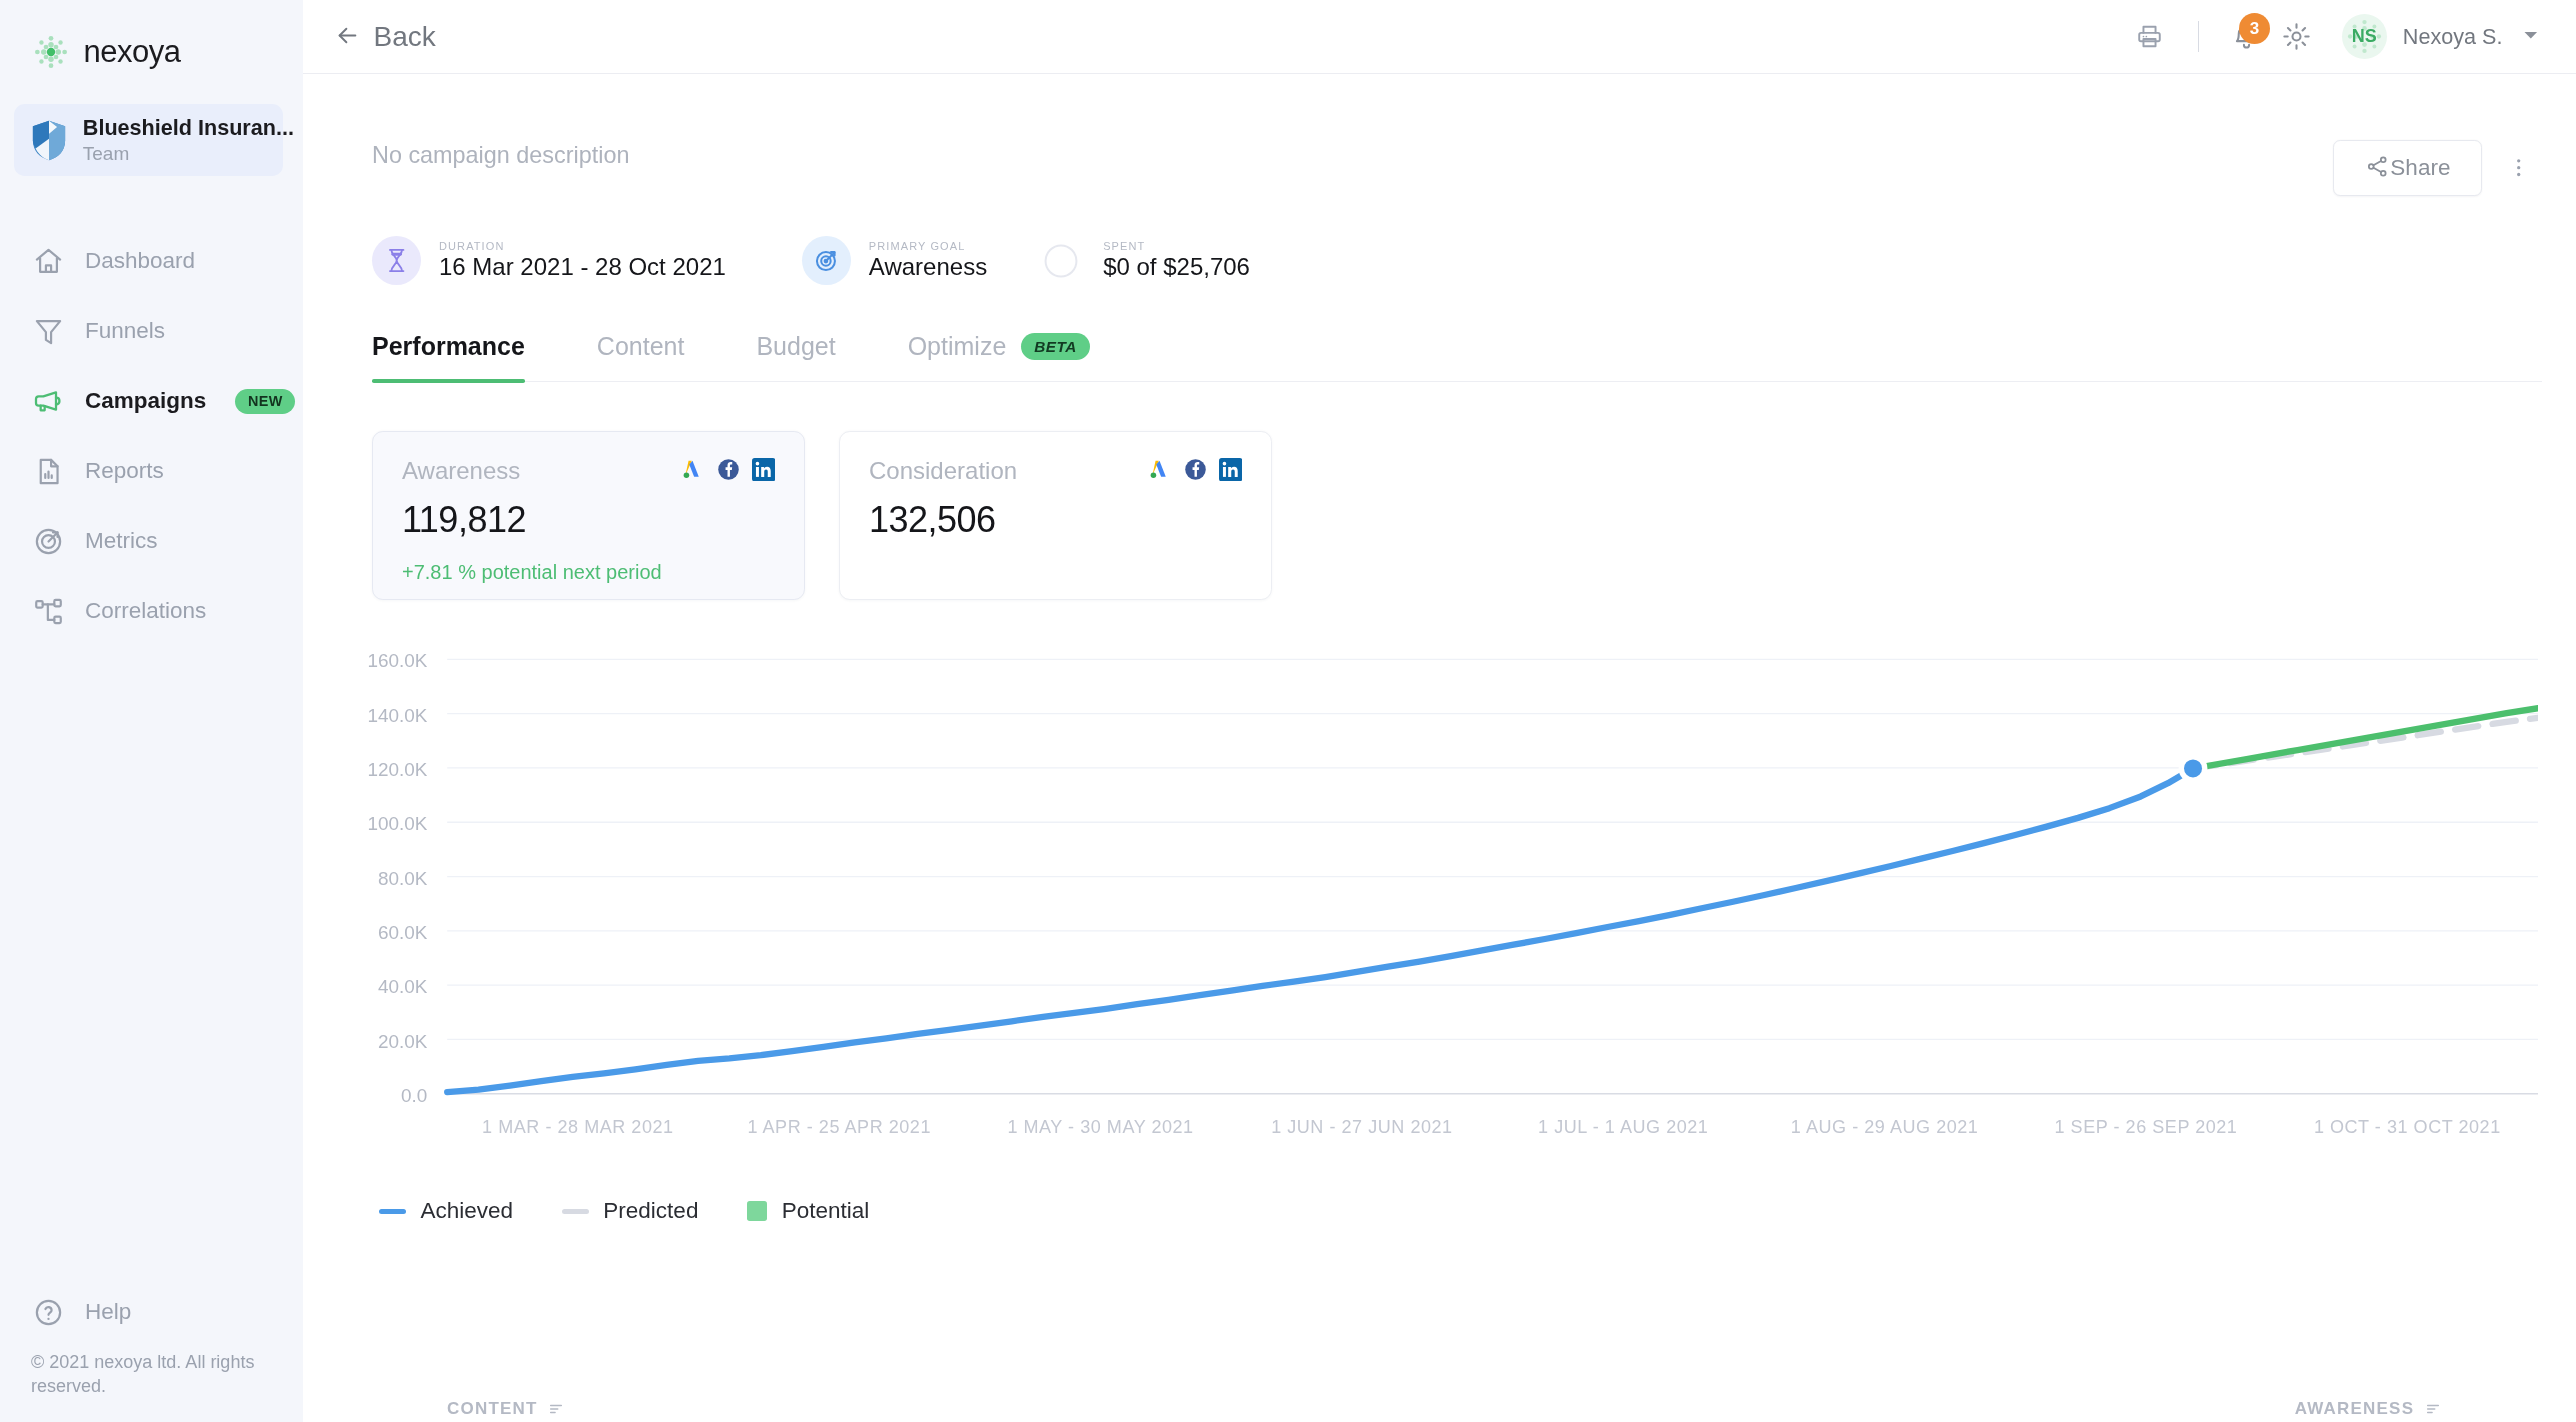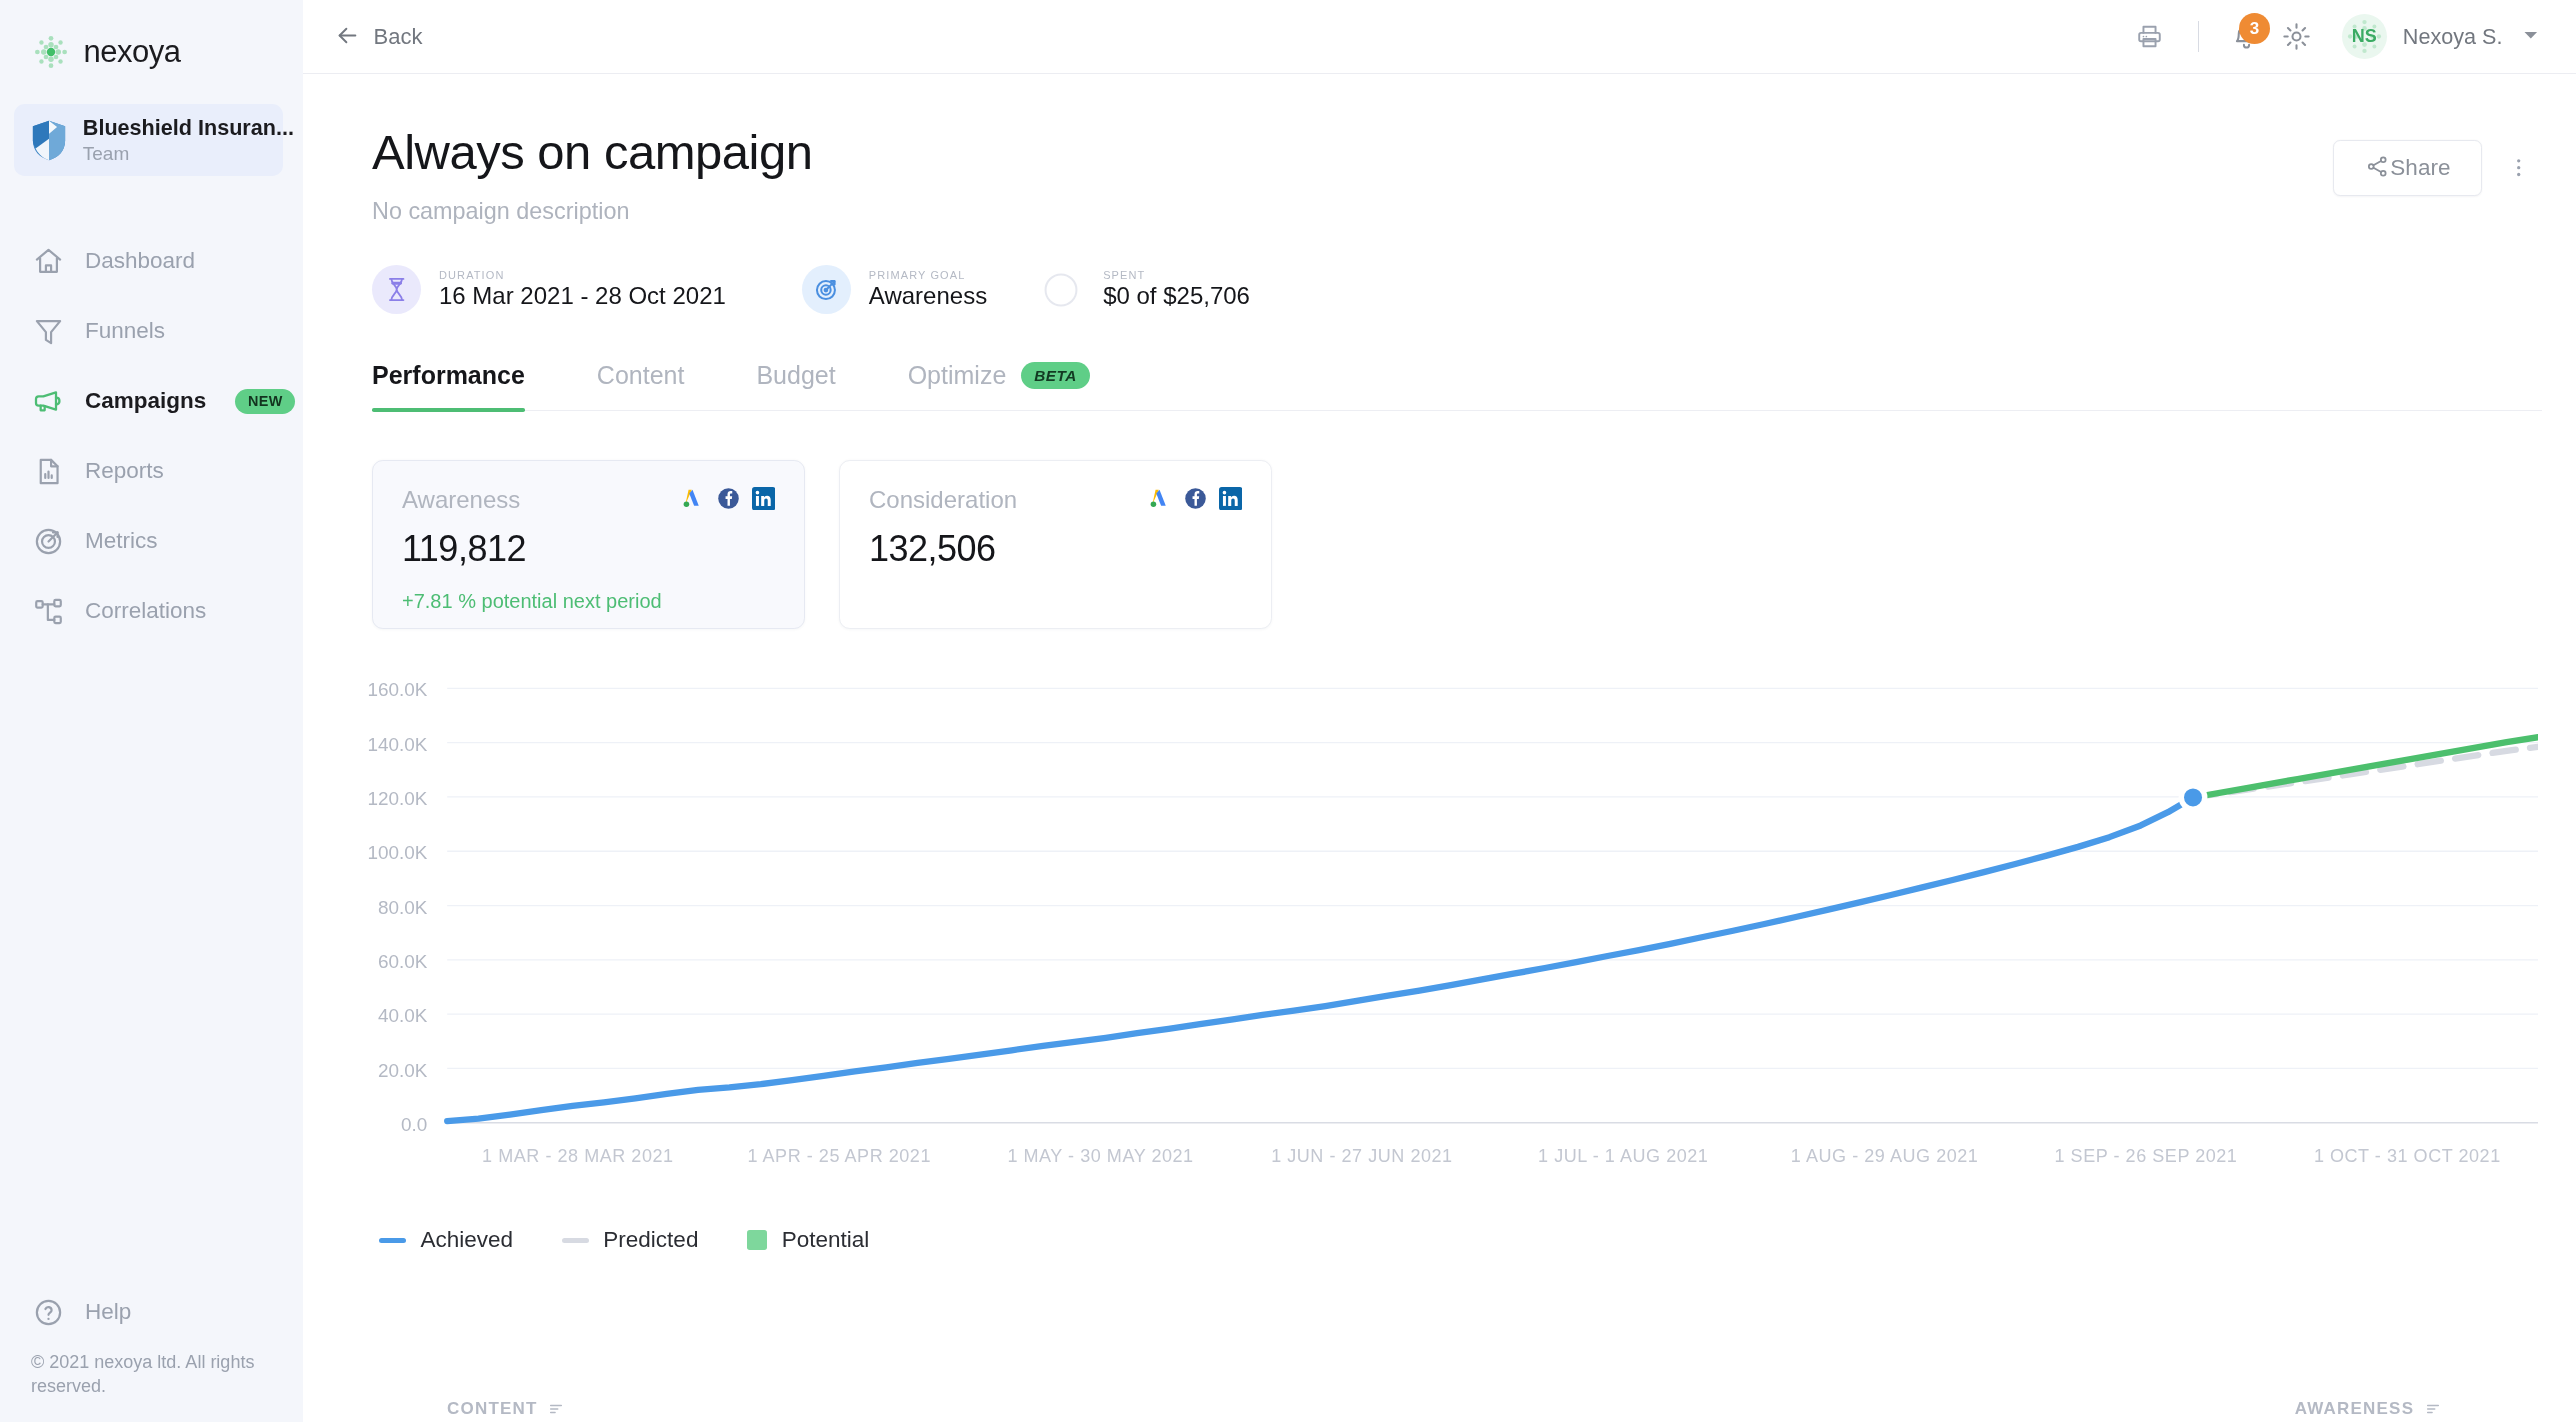--- a/index.html
+++ b/index.html
@@ -56,21 +56,21 @@
 
   
   .main { flex: 1; height: 1422px; display: flex; flex-direction: column; background: #fff; position: relative; }
 
   .topbar {
     height: 74px; border-bottom: 0.9px solid #ecedf2;
     display: flex; align-items: center; justify-content: space-between;
     padding: 0 34px 0 31px; flex: 0 0 74px;
   }
   .back-btn { display: flex; align-items: center; gap: 12.6px; cursor: pointer; }
-  .back-label { font-size: 22px; color: #72777f; }
+  .back-label { font-size: 28px; color: #72777f; }
   .topbar-right { display: flex; align-items: center; gap: 0; }
   .tb-icon { width: 50px; height: 50px; display:flex; align-items:center; justify-content:center; cursor:pointer; position: relative; }
   .tb-sep { width: 0.9px; height: 31px; background: #d8dbe3; margin: 0 23.4px; }
   .notif-badge {
     position: absolute; top: 1.8px; right: 1.8px;
     background: #ef8b33; color: #fff; font-size: 17px; font-weight: 700;
     width: 31px; height: 31px; border-radius: 50%;
     display: flex; align-items: center; justify-content: center;
   }
   .avatar {
@@ -335,21 +335,20 @@
               <path d="M5 9l7 7 7-7z" fill="#8b9099"></path>
             </svg>
         </span>
       </div>
     </header>
 
     <div class="content">
 
       <div class="page-head">
         <div>
-          <h1 class="page-title">Always on campaign</h1>
           <div class="page-desc">No campaign description</div>
         </div>
         <div class="head-actions">
           <div class="share-btn">
             <span>
               <svg width="25" height="25" viewBox="0 0 24 24" fill="none" stroke="#8b9099" stroke-width="1.7" stroke-linecap="round" stroke-linejoin="round">
                 <circle cx="17.5" cy="5.5" r="2.3"></circle>
                   <circle cx="6" cy="12" r="2.3"></circle>
                   <circle cx="17.5" cy="18.5" r="2.3"></circle>
                 <path d="M8.1 10.9 15.4 6.7M8.1 13.1l7.3 4.2"></path>

